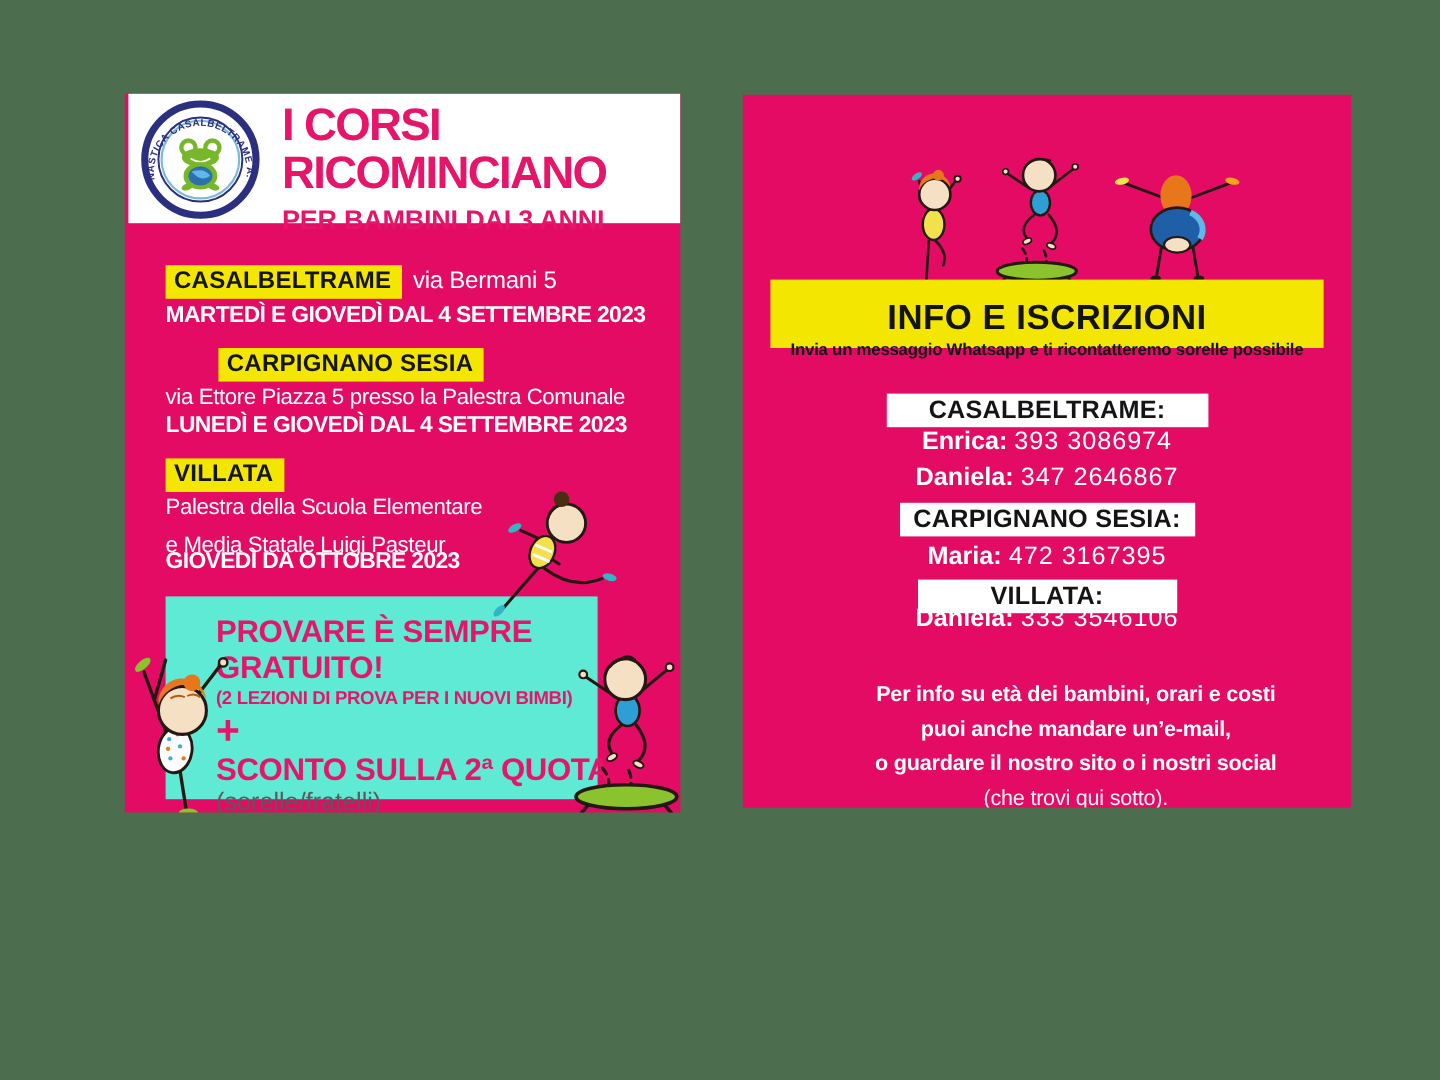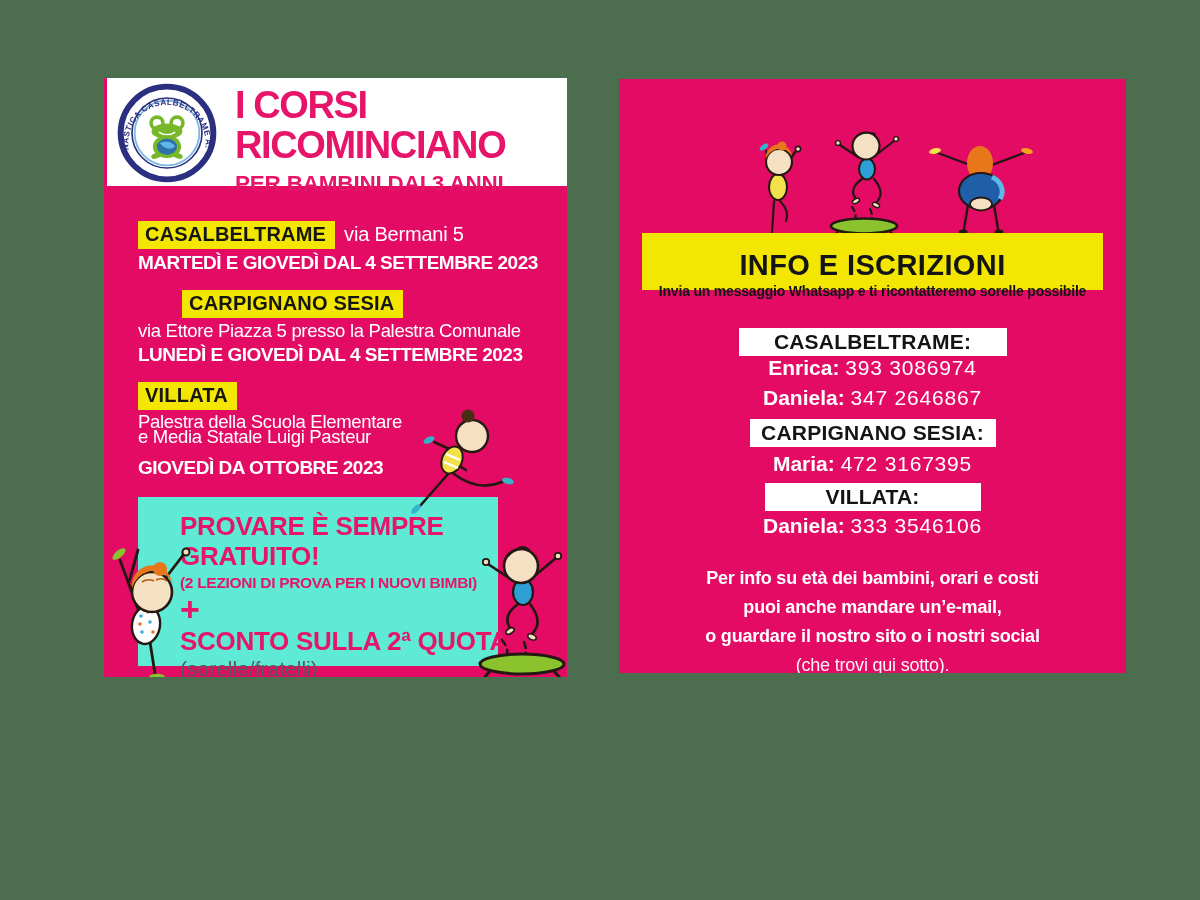--- a/index.html
+++ b/index.html
@@ -27,21 +27,21 @@
   .promo-note2{color:#5a5a5a;font-size:21px;margin-top:1px;}
   .kid{position:absolute;}
   
   .banner{position:absolute;left:23px;top:154px;width:461px;height:57px;background:#f3e600;text-align:center;box-sizing:border-box;padding-top:17px;z-index:3;}
   .banner-title{font-size:29px;font-weight:bold;color:#141414;letter-spacing:0.4px;line-height:1.1;}
   .banner-sub{font-size:14px;font-weight:bold;color:#141414;letter-spacing:-0.2px;margin-top:1px;white-space:nowrap;}
   .chead{position:absolute;left:50%;transform:translateX(-50%);height:28px;background:#ffffff;color:#141414;font-weight:bold;font-size:21px;line-height:28px;text-align:center;letter-spacing:0.2px;}
   .phone{position:absolute;left:0;width:100%;text-align:center;color:#ffffff;font-size:21px;white-space:nowrap;}
   .pname{font-weight:bold;}
   .pnum{font-weight:normal;letter-spacing:0.8px;}
-  .rfooter{position:absolute;left:0;top:485px;width:100%;text-align:center;color:#ffffff;}
+  .rfooter{position:absolute;left:0;top:485px;width:100%;text-align:center;color:#ffffff;padding-left:24px;}
   .rfooter div{font-size:18px;font-weight:bold;line-height:29px;letter-spacing:-0.2px;}
   .rfooter .light{font-weight:normal;opacity:0.95;text-align:center;}
 </style>
 </head>
 <body>
 
 <div class="stage">
 
   <div class="flyer flyer-left">
     <div class="fl-header">
@@ -80,21 +80,21 @@
     <div class="locrow" style="top:212px;padding-left:44px;">
       <span class="tag">CARPIGNANO SESIA</span>
     </div>
     <div class="locrow addr" style="top:242px;">via Ettore Piazza 5 presso la Palestra Comunale</div>
     <div class="locrow sched" style="top:266px;">LUNEDÌ E GIOVEDÌ DAL 4 SETTEMBRE 2023</div>
 
     <div class="locrow" style="top:304px;">
       <span class="tag">VILLATA</span>
     </div>
     <div class="locrow addr" style="top:333px;">Palestra della Scuola Elementare</div>
-    <div class="locrow addr" style="top:348px;">e Media Statale Luigi Pasteur</div>
+    <div class="locrow addr" style="top:365px;">e Media Statale Luigi Pasteur</div>
     <div class="locrow sched" style="top:379px;">GIOVEDÌ DA OTTOBRE 2023</div>
 
     <div class="promo">
       <div class="promo-line">PROVARE È SEMPRE</div>
       <div class="promo-line">GRATUITO!</div>
       <div class="promo-note">(2 LEZIONI DI PROVA PER I NUOVI BIMBI)</div>
       <div class="promo-plus">+</div>
       <div class="promo-line">SCONTO SULLA 2ª QUOTA</div>
       <div class="promo-note2">(sorelle/fratelli)</div>
     </div>
@@ -238,21 +238,21 @@
       <span class="pnum">347 2646867</span>
     </div>
 
     <div class="chead" style="top:340px;width:246px;">CARPIGNANO SESIA:</div>
     <div class="phone" style="top:373px;">
       <span class="pname">Maria:</span>
       <span class="pnum">472 3167395</span>
     </div>
 
     <div class="chead" style="top:404px;width:216px;">VILLATA:</div>
-    <div class="phone" style="top:435px;text-align:center;">
+    <div class="phone" style="top:425px;text-align:center;">
       <span class="pname">Daniela:</span>
       <span class="pnum">333 3546106</span>
     </div>
 
     <div class="rfooter">
       <div>Per info su età dei bambini, orari e costi</div>
       <div>puoi anche mandare un’e-mail,</div>
       <div>o guardare il nostro sito o i nostri social</div>
       <div class="light">(che trovi qui sotto).</div>
     </div>

